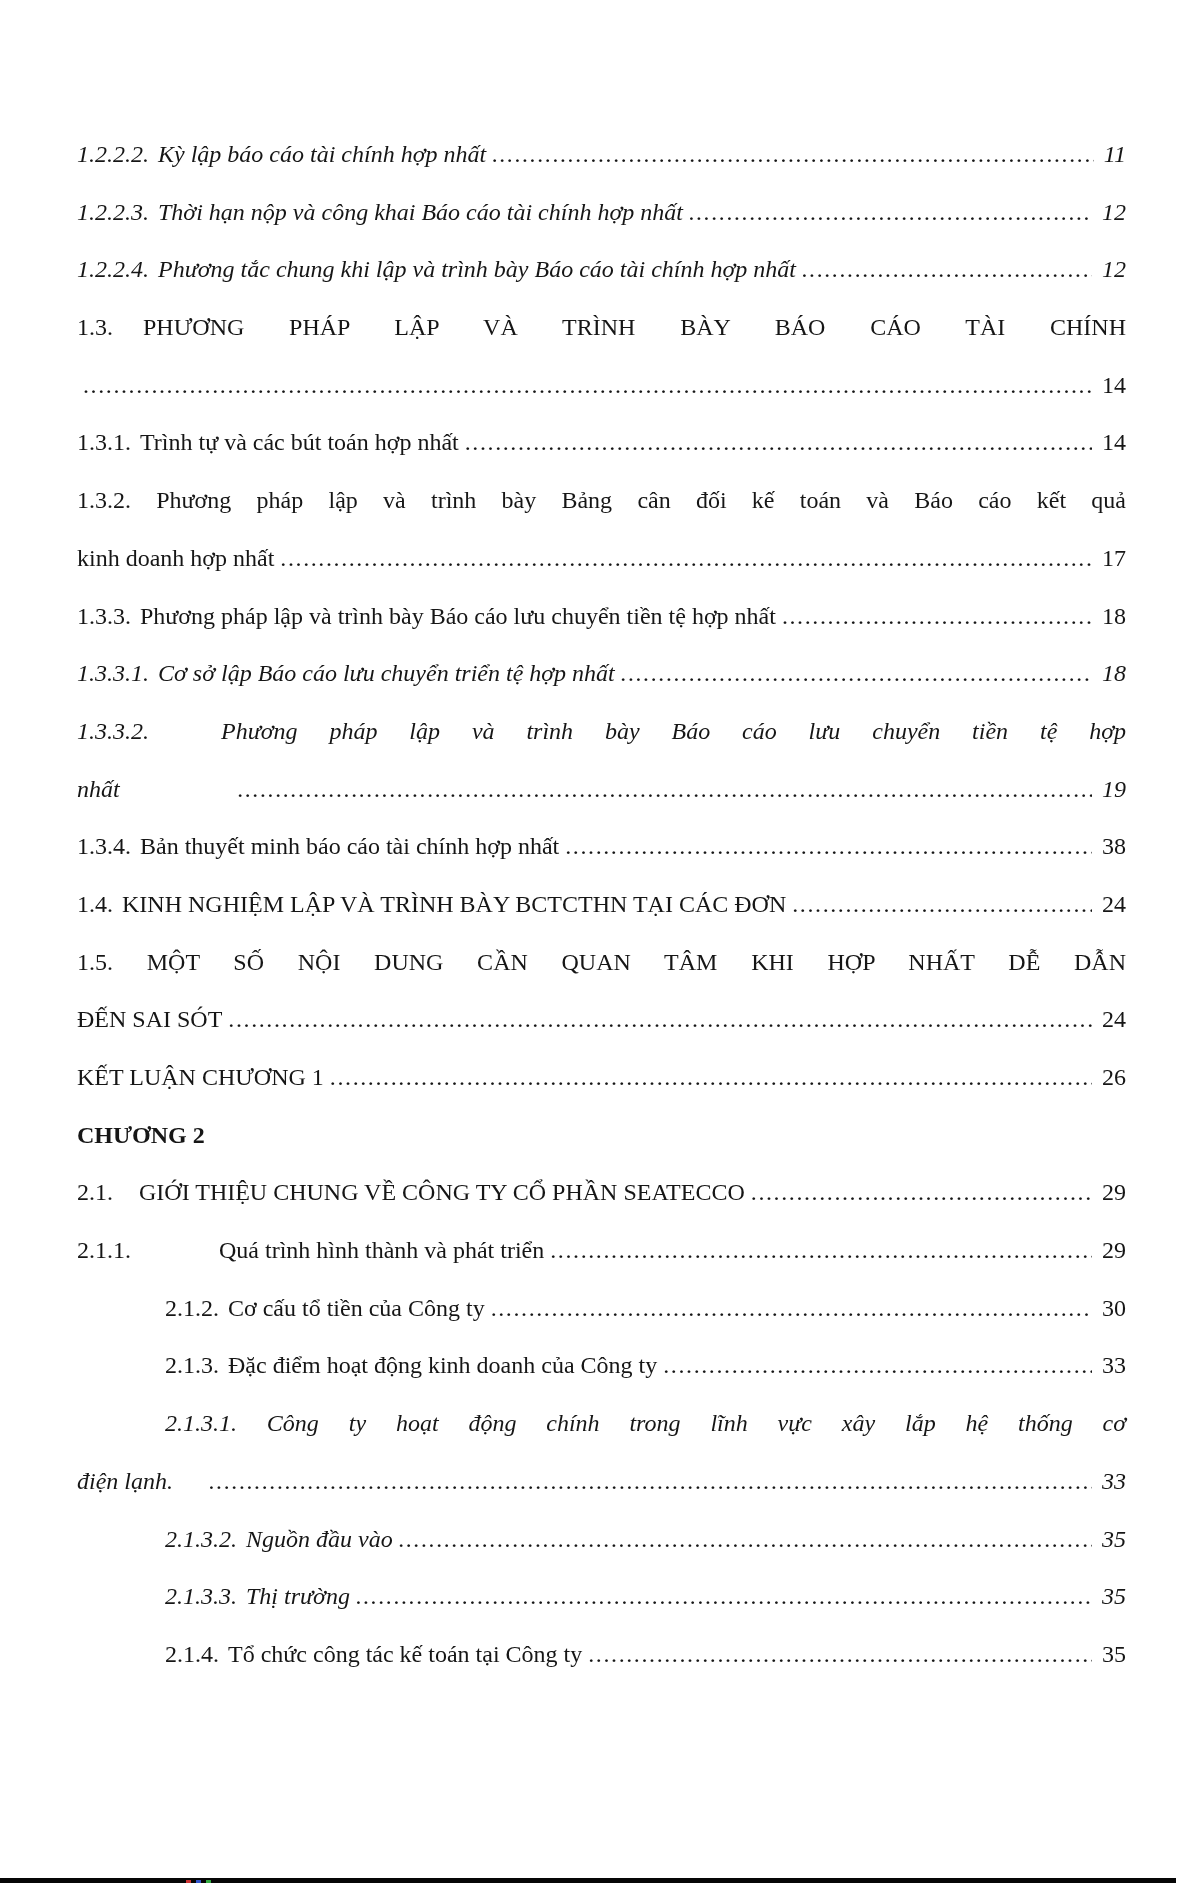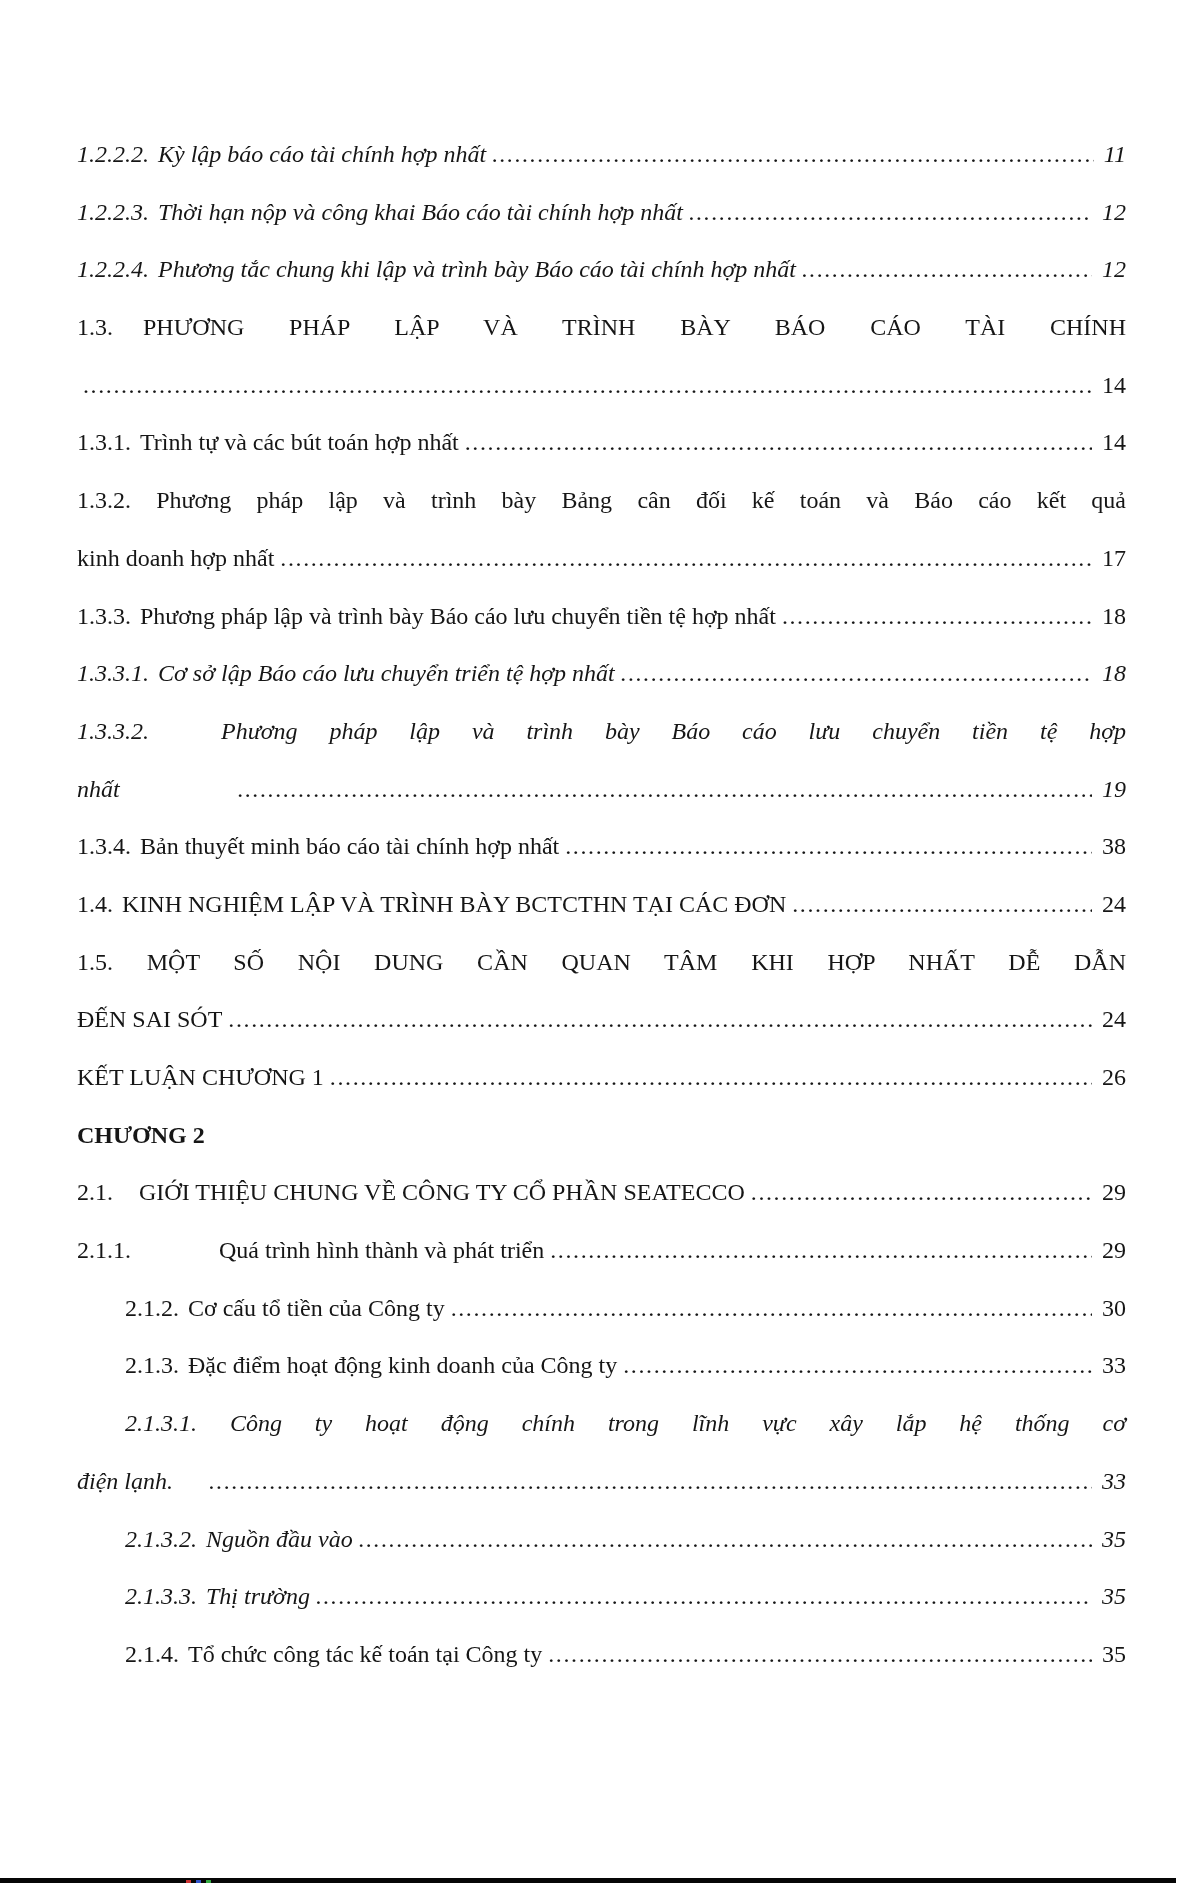--- a/index.html
+++ b/index.html
@@ -6,21 +6,21 @@
   body{
     width:1201px;height:1885px;background:#ffffff;position:relative;
     font-family:"Liberation Serif","DejaVu Serif",serif;color:#161616;
     overflow:hidden;
   }
   #toc{position:absolute;left:77px;top:126px;width:1049px;}
   .toc-line{
     display:flex;align-items:baseline;
     font-size:24px;line-height:57.7px;height:57.7px;
   }
-  .toc-line.indent-1{margin-left:48px;}
+  .toc-line.indent-1{margin-left:88px;}
   .toc-line.italic{font-style:italic;}
   .toc-line.bold{font-weight:bold;}
   .num{flex:none;white-space:nowrap;}
   .gap,.gap2{flex:none;display:inline-block;}
   .gap-space{width:9px;}
   .gap-xs{width:26px;}
   .gap-sm{width:30px;}
   .gap-md{width:72px;}
   .gap-lg{width:88px;}
   .gap-xl{width:112px;}

